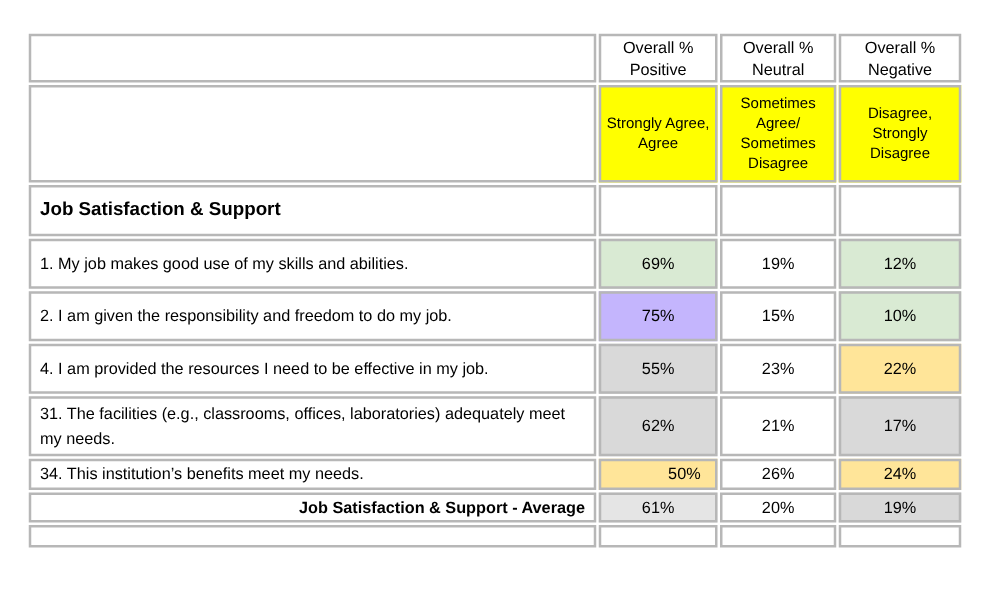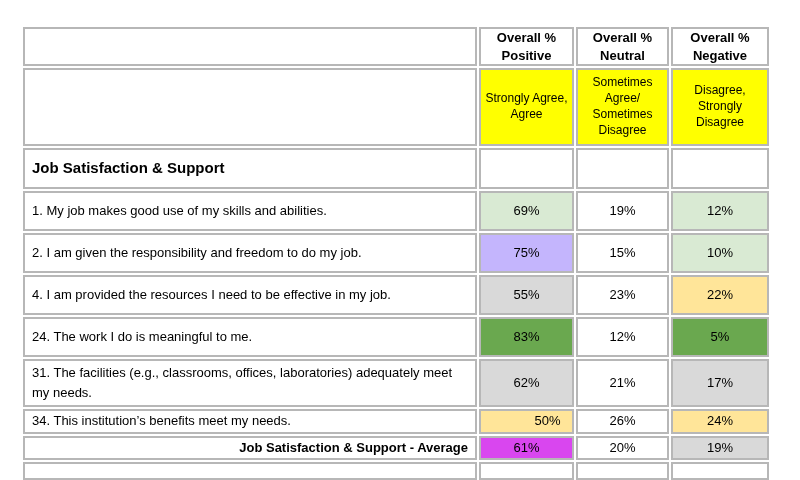--- a/index.html
+++ b/index.html
@@ -34,21 +34,21 @@
   col.c-pos { width: 95px; }
   col.c-neu { width: 93px; }
   col.c-neg { width: 98px; }
 
   td.q {
     text-align: left;
     padding: 2px 6px 2px 7px;
   }
   td.v { text-align: center; padding: 0 2px; }
 
-  tr.r-head1 td { height: 39px; font-weight: bold; line-height: 1.35; }
+  tr.r-head1 td { height: 39px; font-weight: normal; line-height: 1.35; }
   tr.r-head2 td { height: 78px; font-size: 12px; line-height: 1.32; }
   tr.r-section td { height: 41px; }
   tr.r-section td.q { font-weight: bold; font-size: 15px; }
   tr.r-item td { height: 40px; }
   tr.r-item-tall td { height: 48px; }
   tr.r-item-tall td.q { line-height: 1.55; }
   tr.r-item-short td { height: 15px; }
   tr.r-avg td { height: 16px; }
   tr.r-avg td.q { font-weight: bold; text-align: right; padding-right: 7px; }
   tr.r-partial td { height: 18px; }
@@ -101,44 +101,38 @@
   </tr>
 
   <tr class="r-item">
     <td class="q">4. I am provided the resources I need to be effective in my job.</td>
     <td class="v" style="background-color: rgb(217, 217, 217);">55%</td>
     <td class="v" style="background-color: rgb(255, 255, 255);">23%</td>
     <td class="v" style="background-color: rgb(255, 229, 153);">22%</td>
   </tr>
 
 
-  <tr class="r-item">
-    <td class="q">24. The work I do is meaningful to me.</td>
-    <td class="v" style="background-color: rgb(106, 168, 79);">83%</td>
-    <td class="v" style="background-color: rgb(255, 255, 255);">12%</td>
-    <td class="v" style="background-color: rgb(106, 168, 79);">5%</td>
-  </tr>
 
   <tr class="r-item-tall">
     <td class="q">31. The facilities (e.g., classrooms, offices, laboratories) adequately meet my needs.</td>
     <td class="v" style="background-color: rgb(217, 217, 217);">62%</td>
     <td class="v" style="background-color: rgb(255, 255, 255);">21%</td>
     <td class="v" style="background-color: rgb(217, 217, 217);">17%</td>
   </tr>
 
   <tr class="r-item-short">
     <td class="q">34. This institution’s benefits meet my needs.</td>
     <td class="v" style="background-color: rgb(255, 229, 153); padding-left: 44px;">50%</td>
     <td class="v" style="background-color: rgb(255, 255, 255);">26%</td>
     <td class="v" style="background-color: rgb(255, 229, 153);">24%</td>
   </tr>
 
   <tr class="r-avg">
     <td class="q">Job Satisfaction &amp; Support - Average</td>
-    <td class="v" style="background-color: #d946ef;">61%</td>
+    <td class="v" style="background-color: #e5e5e5;">61%</td>
     <td class="v" style="background-color: rgb(255, 255, 255);">20%</td>
     <td class="v" style="background-color: rgb(217, 217, 217);">19%</td>
   </tr>
 
   <tr class="r-partial">
     <td class="q"></td>
     <td class="v"></td>
     <td class="v"></td>
     <td class="v"></td>
   </tr>

